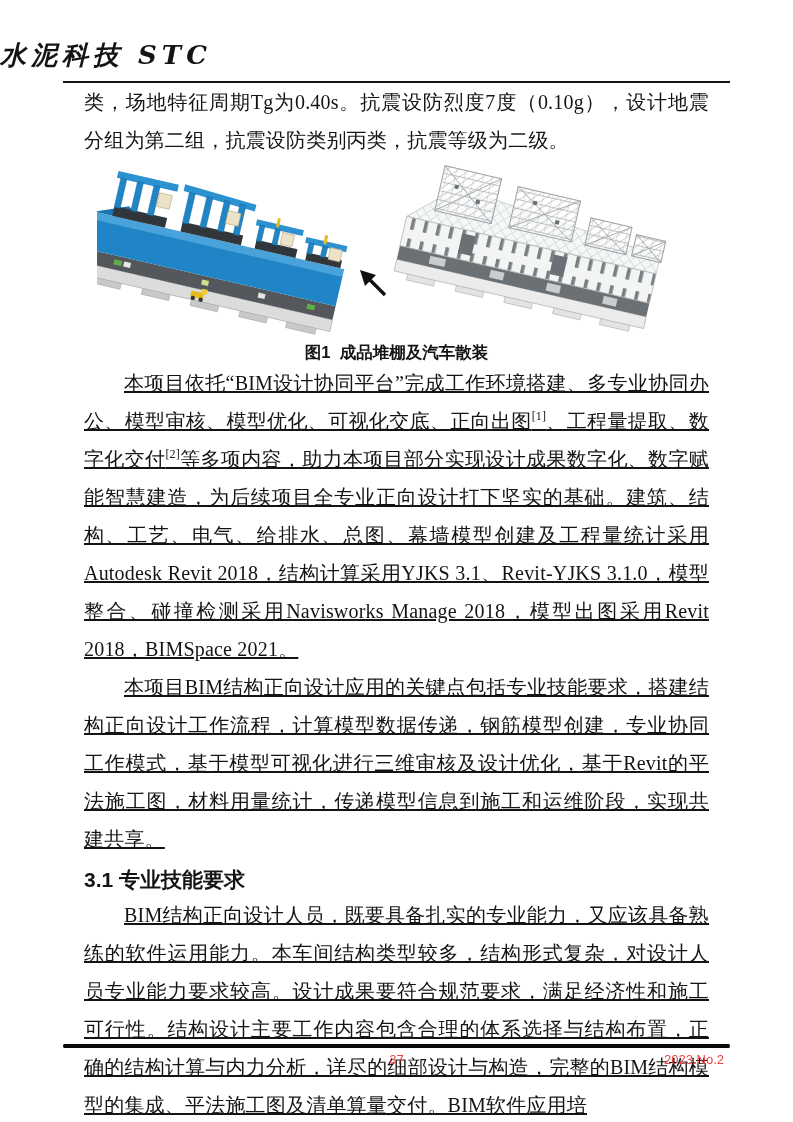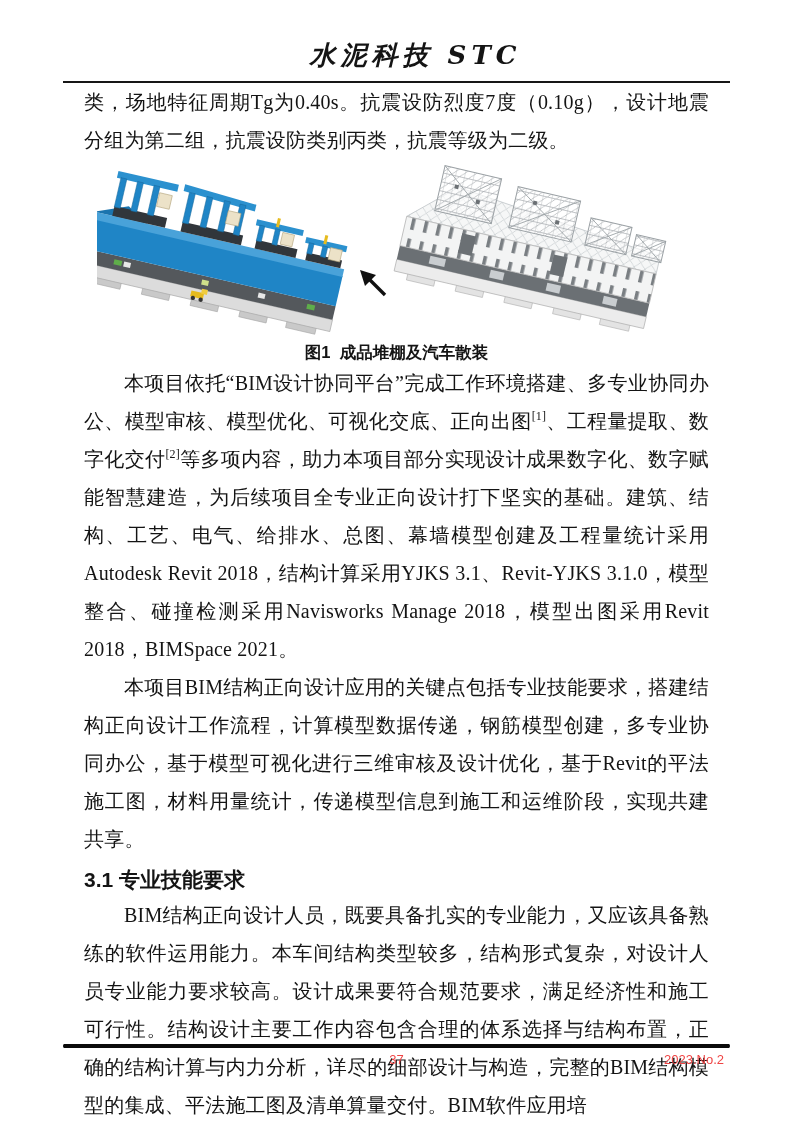--- a/index.html
+++ b/index.html
@@ -2,32 +2,32 @@
 <html><head>
 <meta charset="utf-8">
 <style>
   html,body { margin:0; padding:0; background:#ffffff; }
   .page {
     position:relative; width:793px; height:1122px; margin:0 auto;
     background:#ffffff; overflow:hidden; color:#141414;
     font-family:"Liberation Serif","DejaVu Serif",serif;
   }
   .header-title {
-    padding-top:40px; text-align:center;
+    padding-top:40px; 
     font-family:"DejaVu Serif","Liberation Serif",serif;
     font-style:italic; font-weight:700; font-size:26px; line-height:30px;
-    letter-spacing:5px; white-space:pre-wrap;padding-left:38px;
+    letter-spacing:5px; white-space:pre-wrap;
   }
   .header-rule { margin:11px 63px 0 63px; height:0; border-top:2.5px solid #161616; }
   .content { margin:0 84px; }
   .bodytext {
     margin:0; font-size:20px; line-height:38px; text-align:justify;
     letter-spacing:0.2px;
   }
-  .indent { text-indent:2em; }
+  .indent { text-indent:2em;text-decoration:underline; }
   .bodytext sup { font-size:12px; line-height:0; }
   .figure-wrap { margin-top:3px; text-align:center; }
   .figure-svg { display:inline-block; width:600px; height:175px; }
   .figure-caption {
     text-align:center; font-family:"Liberation Sans","DejaVu Sans",sans-serif;
     font-weight:700; font-size:16.5px; line-height:23px; margin:0; white-space:pre-wrap;
   }
   h2.section {
     margin:4px 0 2px 0; font-family:"Liberation Sans","DejaVu Sans",sans-serif;
     font-weight:700; font-size:21px; line-height:30px; white-space:pre-wrap;
@@ -198,21 +198,21 @@
             <path d="M226,12 L256,34 M256,12 L226,34" stroke="#9aa0a4" stroke-width="0.8"></path>
           </g>
         </g>
       </svg>
       <p class="figure-caption">图1  成品堆棚及汽车散装</p>
     </div>
 
     <p class="bodytext indent"><span>本项目依托“BIM设计协同平台”完成工作环境搭建、多专业协同办公、模型审核、模型优化、可视化交底、正向出图</span><sup>[1]</sup><span>、工程量提取、数字化交付</span><sup>[2]</sup><span>等多项内容，助力本项目部分实现设计成果数字化、数字赋能智慧建造，为后续项目全专业正向设计打下坚实的基础。建筑、结构、工艺、电气、给排水、总图、幕墙模型创建及工程量统计采用Autodesk Revit 2018，结构计算采用YJKS 3.1、Revit-YJKS 3.1.0，模型整合、碰撞检测采用Navisworks Manage 2018，模型出图采用Revit 2018，BIMSpace 2021。</span></p>
 
 
-    <p class="bodytext indent">本项目BIM结构正向设计应用的关键点包括专业技能要求，搭建结构正向设计工作流程，计算模型数据传递，钢筋模型创建，多专业协同办公，基于模型可视化进行三维审核及设计优化，基于Revit的平法施工图，材料用量统计，传递模型信息到施工和运维阶段，实现共建共享。</p>
+    <p class="bodytext indent">本项目BIM结构正向设计应用的关键点包括专业技能要求，搭建结构正向设计工作流程，计算模型数据传递，钢筋模型创建，专业协同工作模式，基于模型可视化进行三维审核及设计优化，基于Revit的平法施工图，材料用量统计，传递模型信息到施工和运维阶段，实现共建共享。</p>
 
     <h3 class="subsection">3.1 专业技能要求</h3>
 
     <p class="bodytext indent">BIM结构正向设计人员，既要具备扎实的专业能力，又应该具备熟练的软件运用能力。本车间结构类型较多，结构形式复杂，对设计人员专业能力要求较高。设计成果要符合规范要求，满足经济性和施工可行性。结构设计主要工作内容包含合理的体系选择与结构布置，正确的结构计算与内力分析，详尽的细部设计与构造，完整的BIM结构模型的集成、平法施工图及清单算量交付。BIM软件应用培</p>
 
   </div>
 
   <div class="footer">
     <div class="footer-rule"></div>
     <div class="footer-row">

